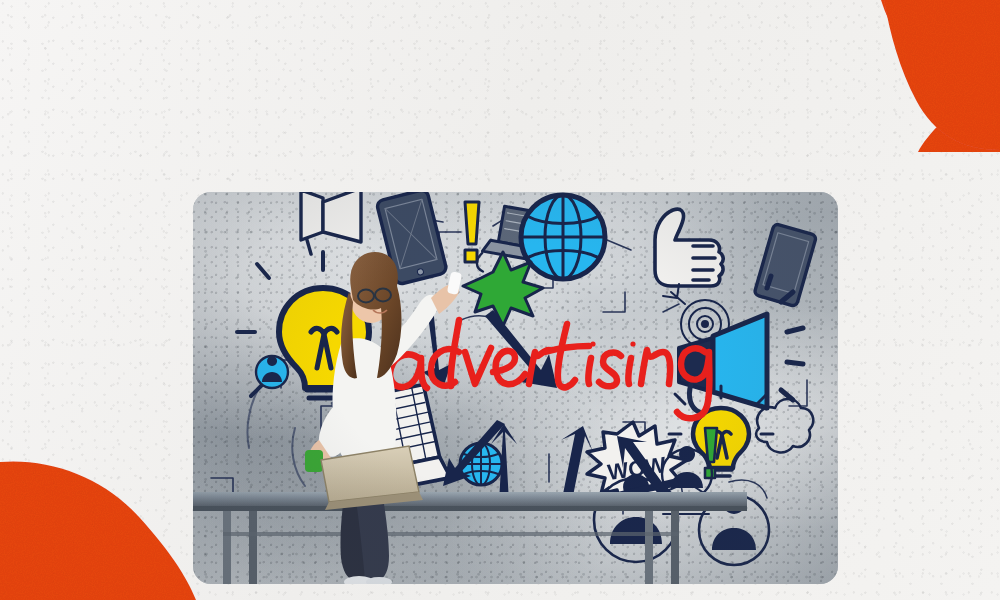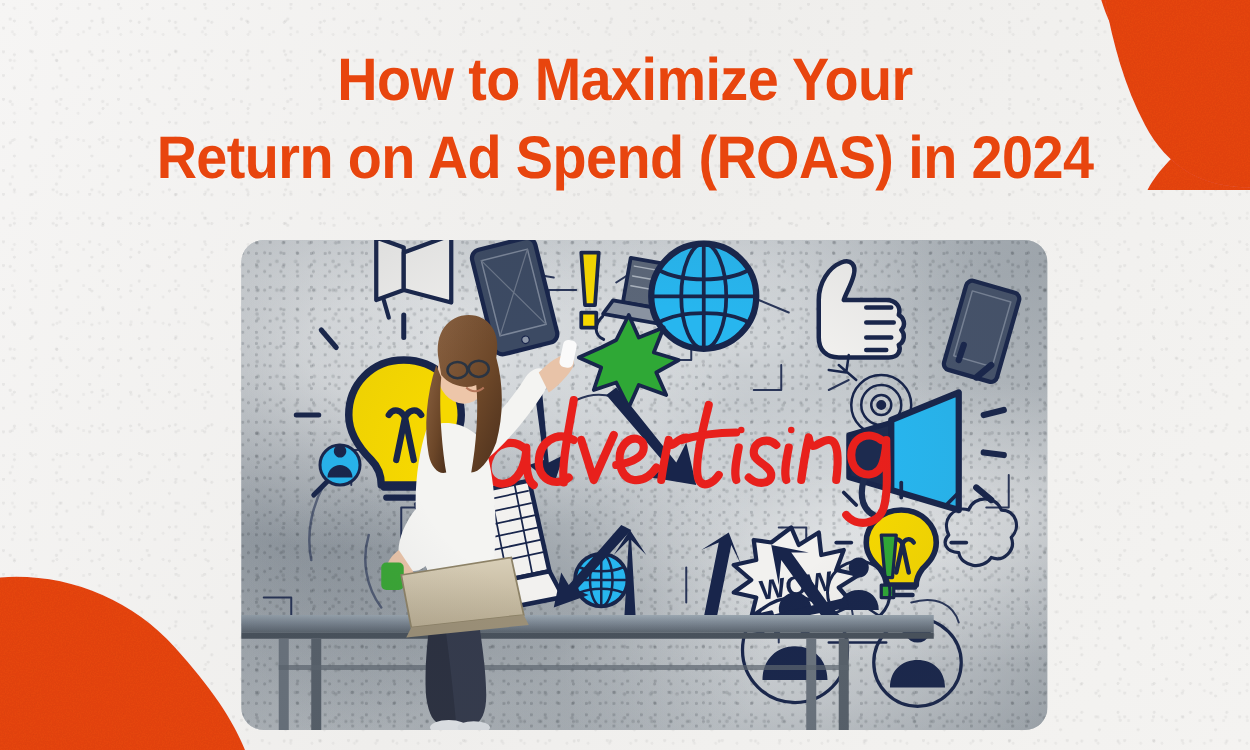--- a/index.html
+++ b/index.html
@@ -139,24 +139,20 @@
              C890,34 900,70 916,100
              C934,134 962,150 1000,150
              L1000,0 Z"></path>
 
     <path filter="url(#grainy)" fill="#e8450e" d="M0,462
              C52,458 104,478 140,518
              C168,549 186,575 196,600
              L0,600 Z"></path>
   </svg>
 
-  <div id="headline">
-    <span class="headline-line l1">How to Maximize Your</span>
-    <span class="headline-line l2">Return on Ad Spend (ROAS) in 2024</span>
-  </div>
 
   <div id="photo-card">
     <div id="wall"></div>
     <div id="wall-grain"></div>
 
     <svg id="doodle-layer" viewBox="0 0 645 392">
       <defs>
         <linearGradient id="bench" x1="0" y1="0" x2="0" y2="1">
           <stop offset="0%" stop-color="#9aa6b0"></stop>
           <stop offset="45%" stop-color="#7c8793"></stop>

